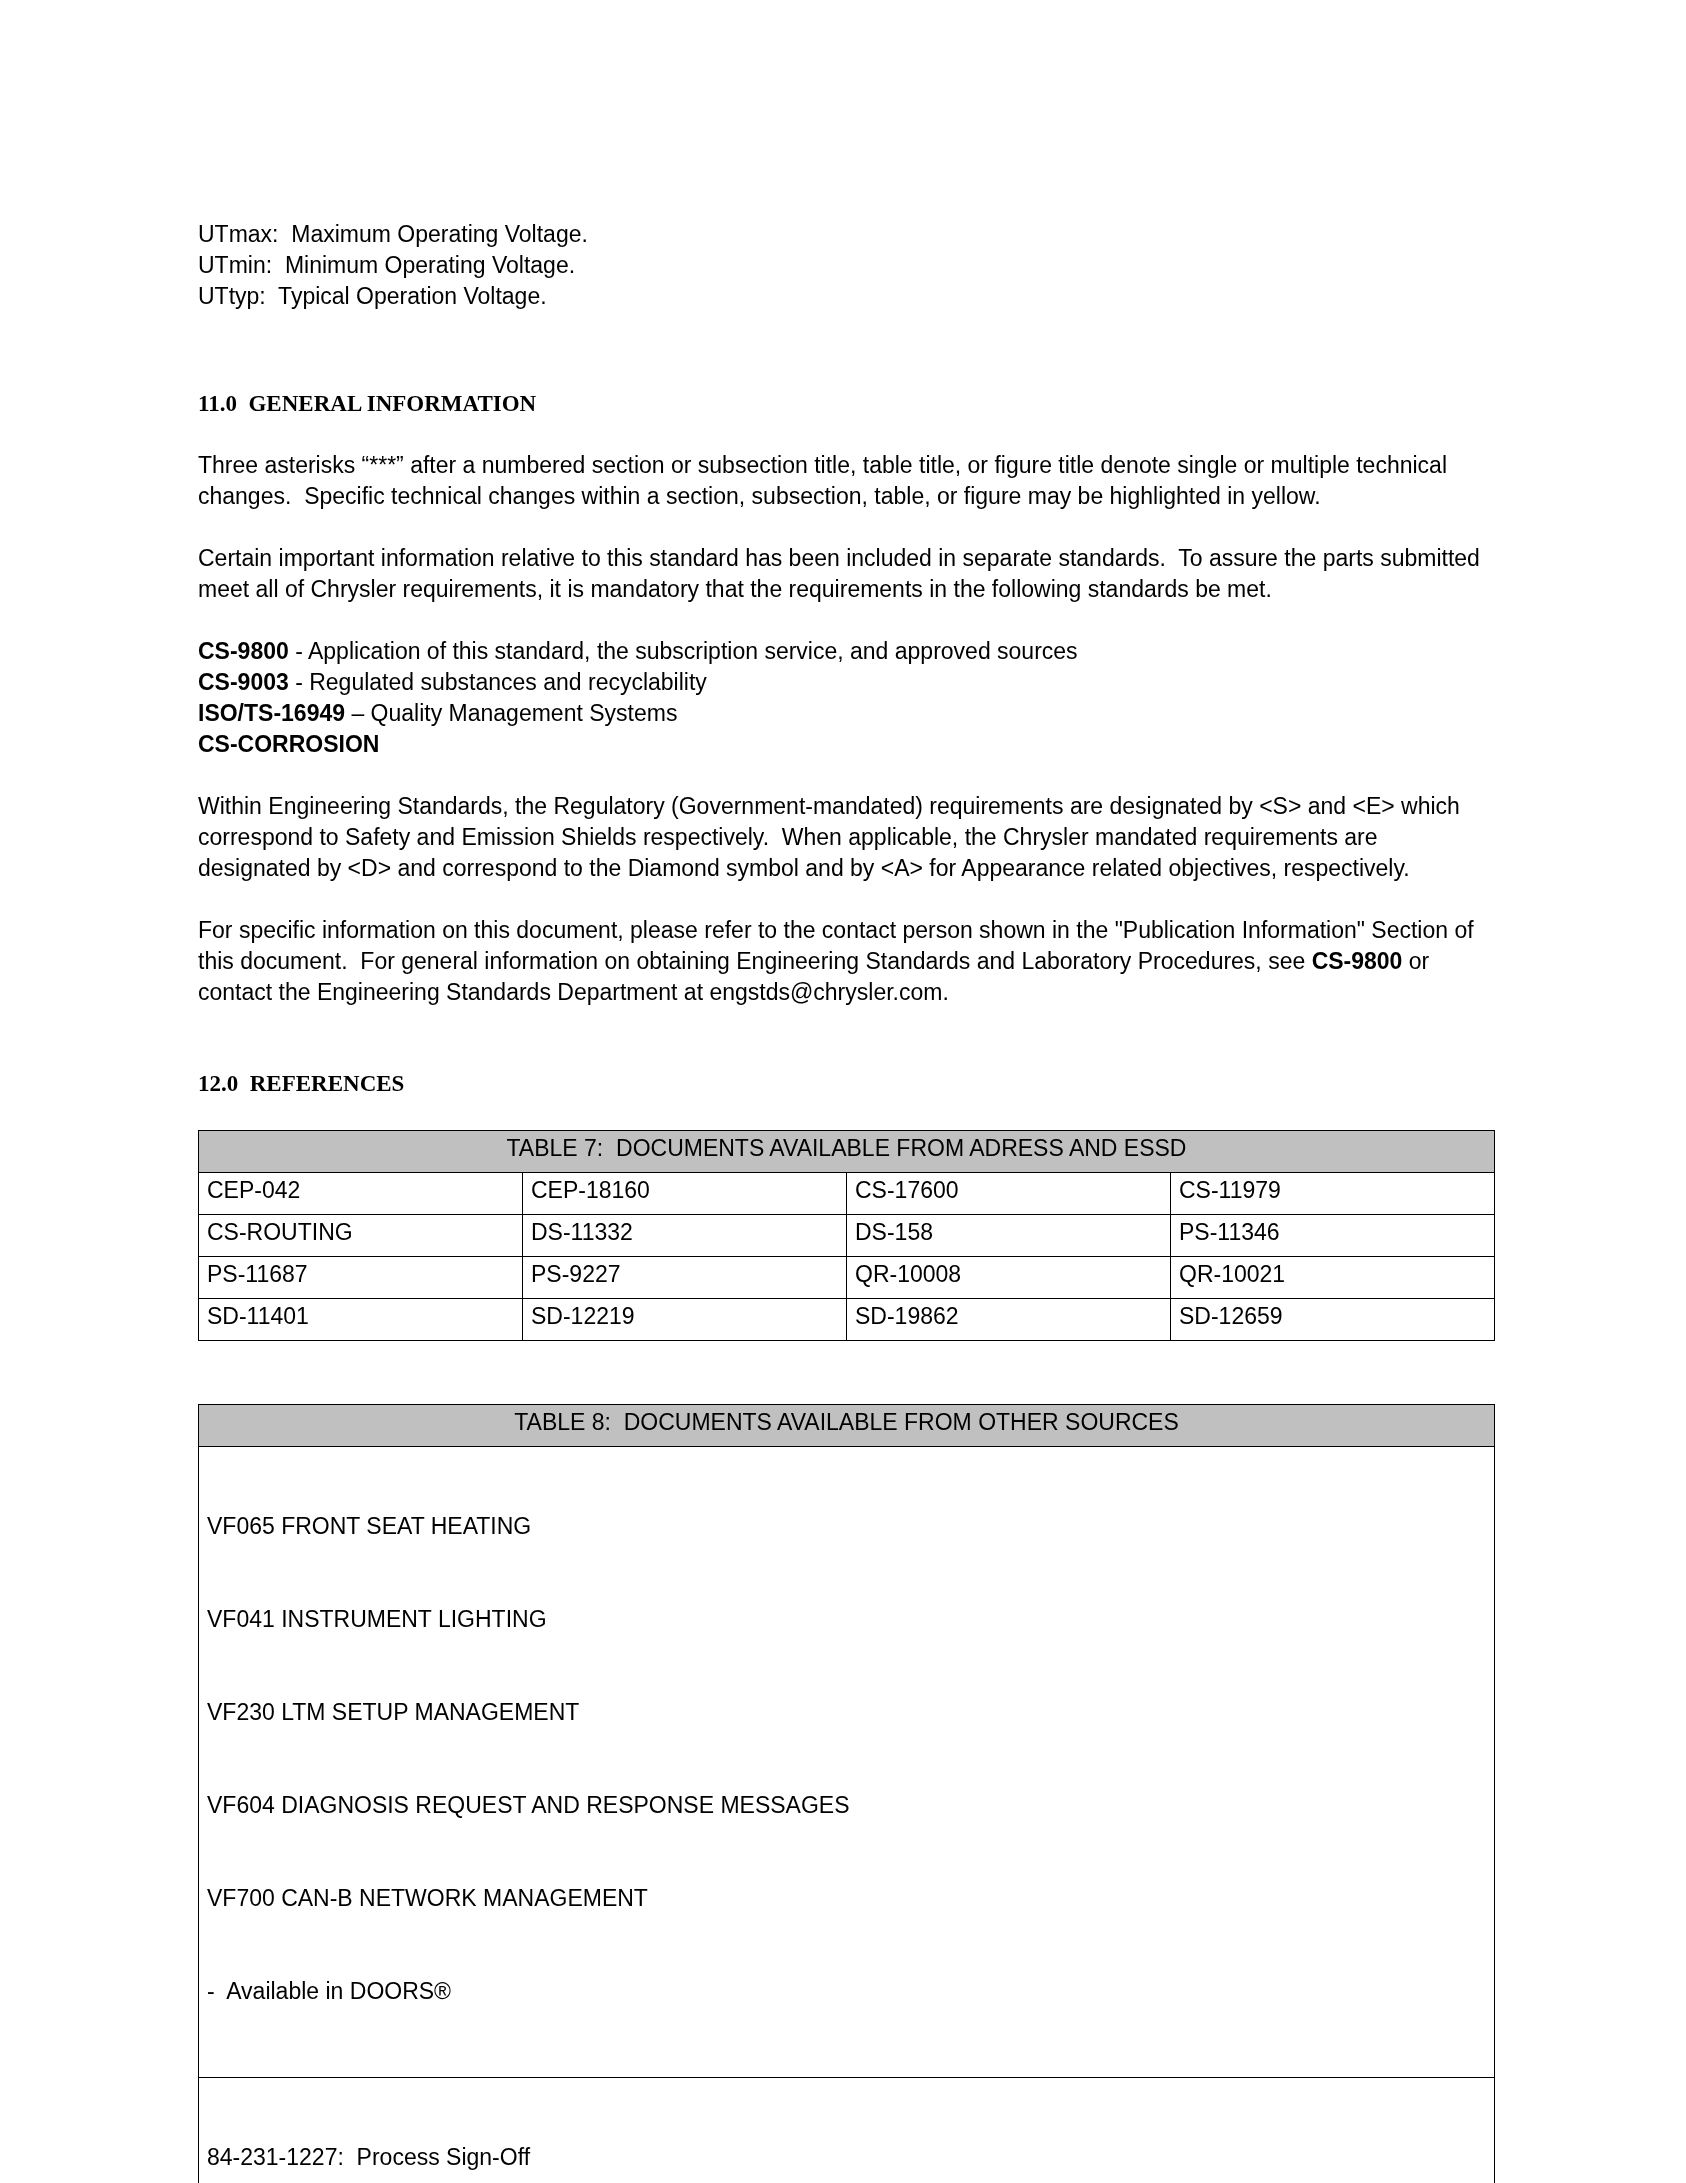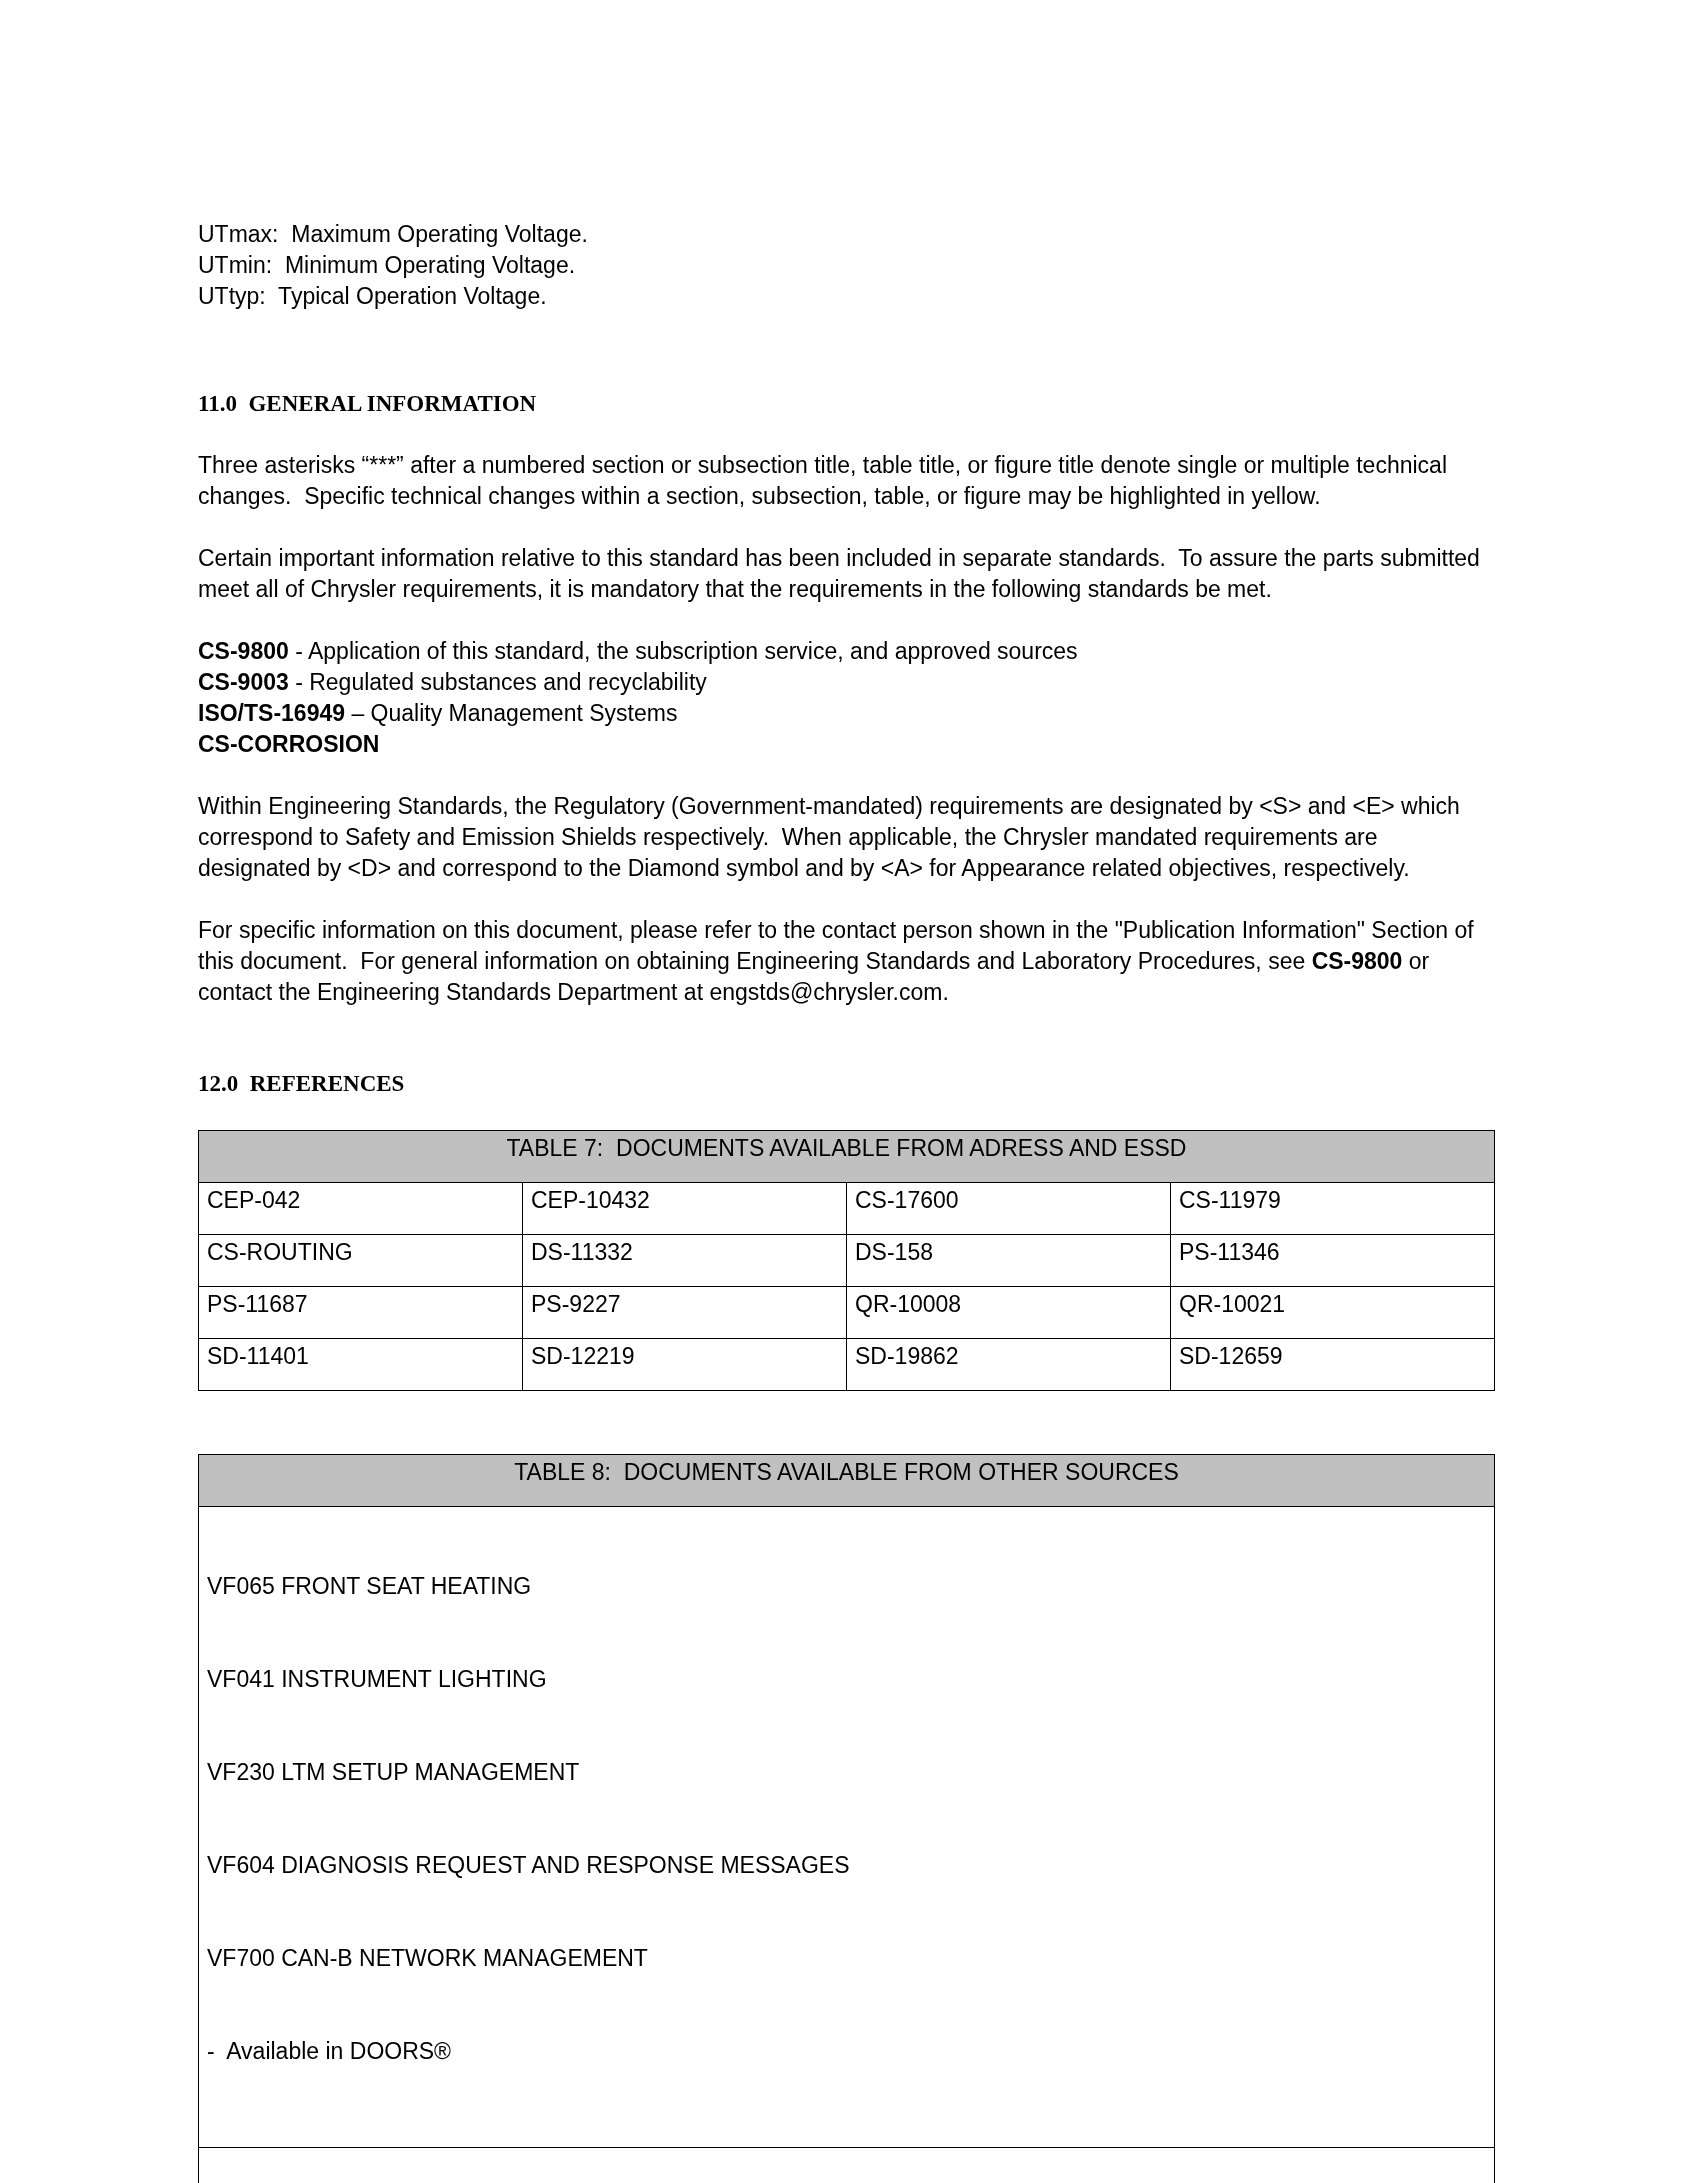--- a/index.html
+++ b/index.html
@@ -11,21 +11,21 @@
   }
   .para{margin:0 0 31px 0;white-space:pre-wrap;}
   .defs{margin:0 0 76px 0;}
   .def-line{white-space:pre-wrap;}
   .h-section{font-weight:bold;margin:0 0 31px 0;white-space:pre-wrap;font-family:Liberation Serif, serif;}
   .b{font-weight:bold;}
   .std-block{margin:0 0 31px 0;}
   .std-line{white-space:pre-wrap;}
   .para-last{margin:0 0 60px 0;white-space:pre-wrap;}
   table{border-collapse:collapse;width:100%;font-size:23px;line-height:31px;table-layout:fixed;}
-  td{border:1.3px solid #000;padding:2px 8px 18px 8px;white-space:pre-wrap;vertical-align:top;overflow:hidden;}
+  td{border:1.3px solid #000;padding:2px 8px 8px 8px;white-space:pre-wrap;vertical-align:top;overflow:hidden;}
   .thead{background:var(--table-header-bg,#c0c0c0);text-align:center;}
   .table7{margin:0 0 63px 0;}
   .table7 td{width:25%;}
   .table8{margin:0 0 21px 0;}
 </style>
 </head>
 <body>
 
 <div class="page">
 
@@ -54,21 +54,21 @@
 
   <div class="h-section">12.0  REFERENCES</div>
 
   <table class="table7">
     <tbody>
       <tr>
         <td class="thead" colspan="4">TABLE 7:  DOCUMENTS AVAILABLE FROM ADRESS AND ESSD</td>
       </tr>
       <tr>
         <td>CEP-042</td>
-        <td>CEP-10432</td>
+        <td>CEP-18160</td>
         <td>CS-17600</td>
         <td>CS-11979</td>
       </tr>
       <tr>
         <td>CS-ROUTING</td>
         <td>DS-11332</td>
         <td>DS-158</td>
         <td>PS-11346</td>
       </tr>
       <tr>

